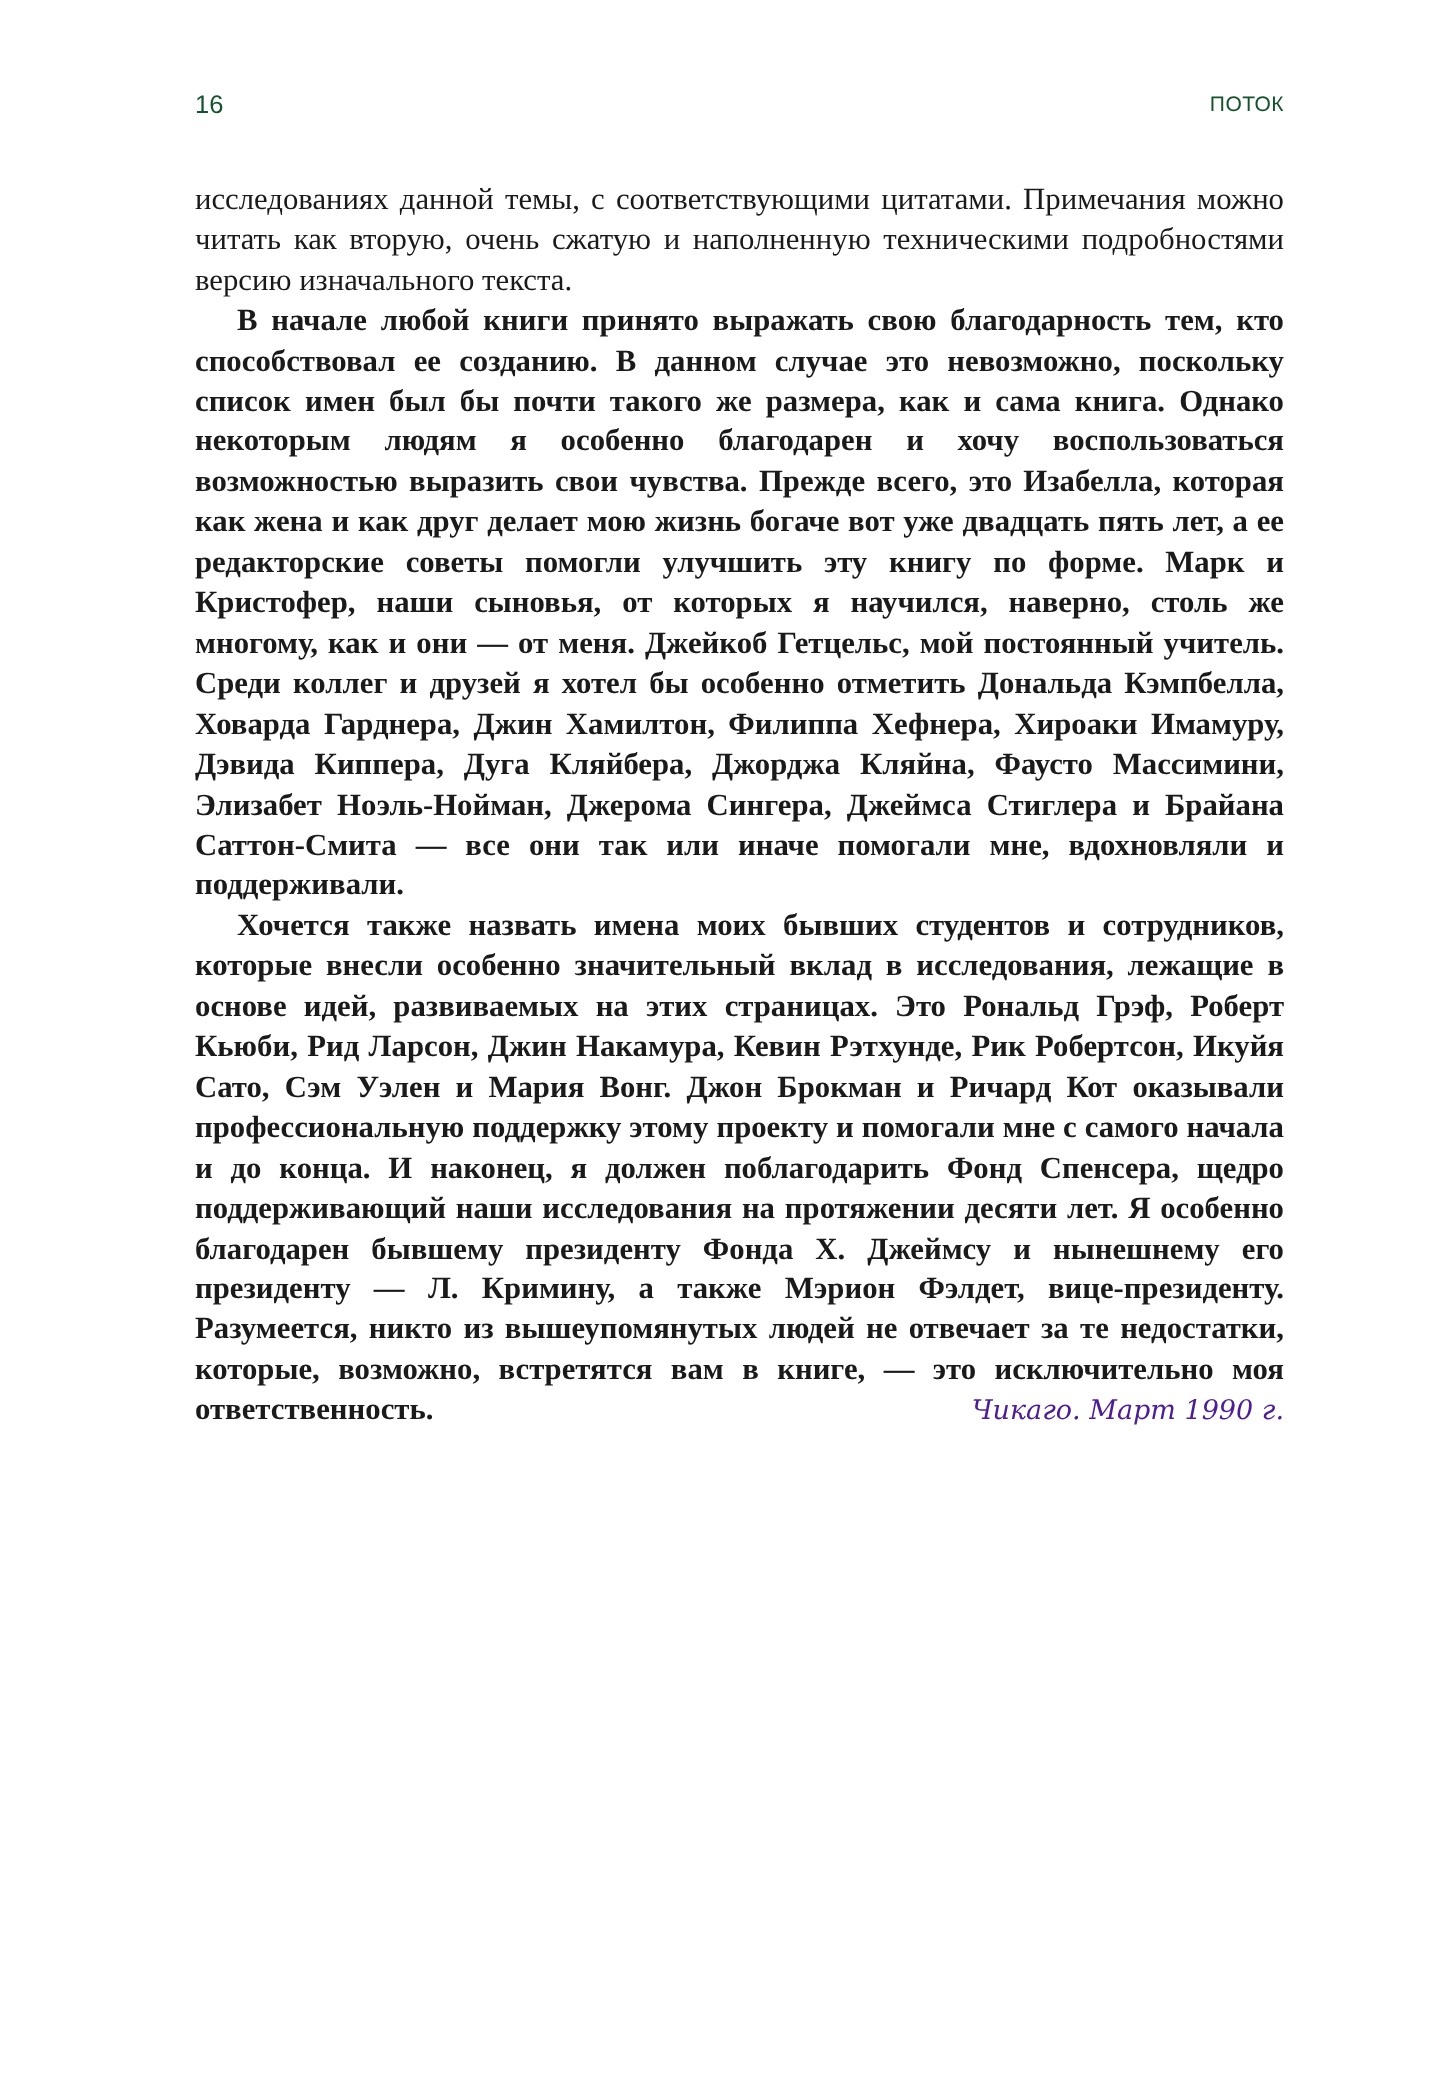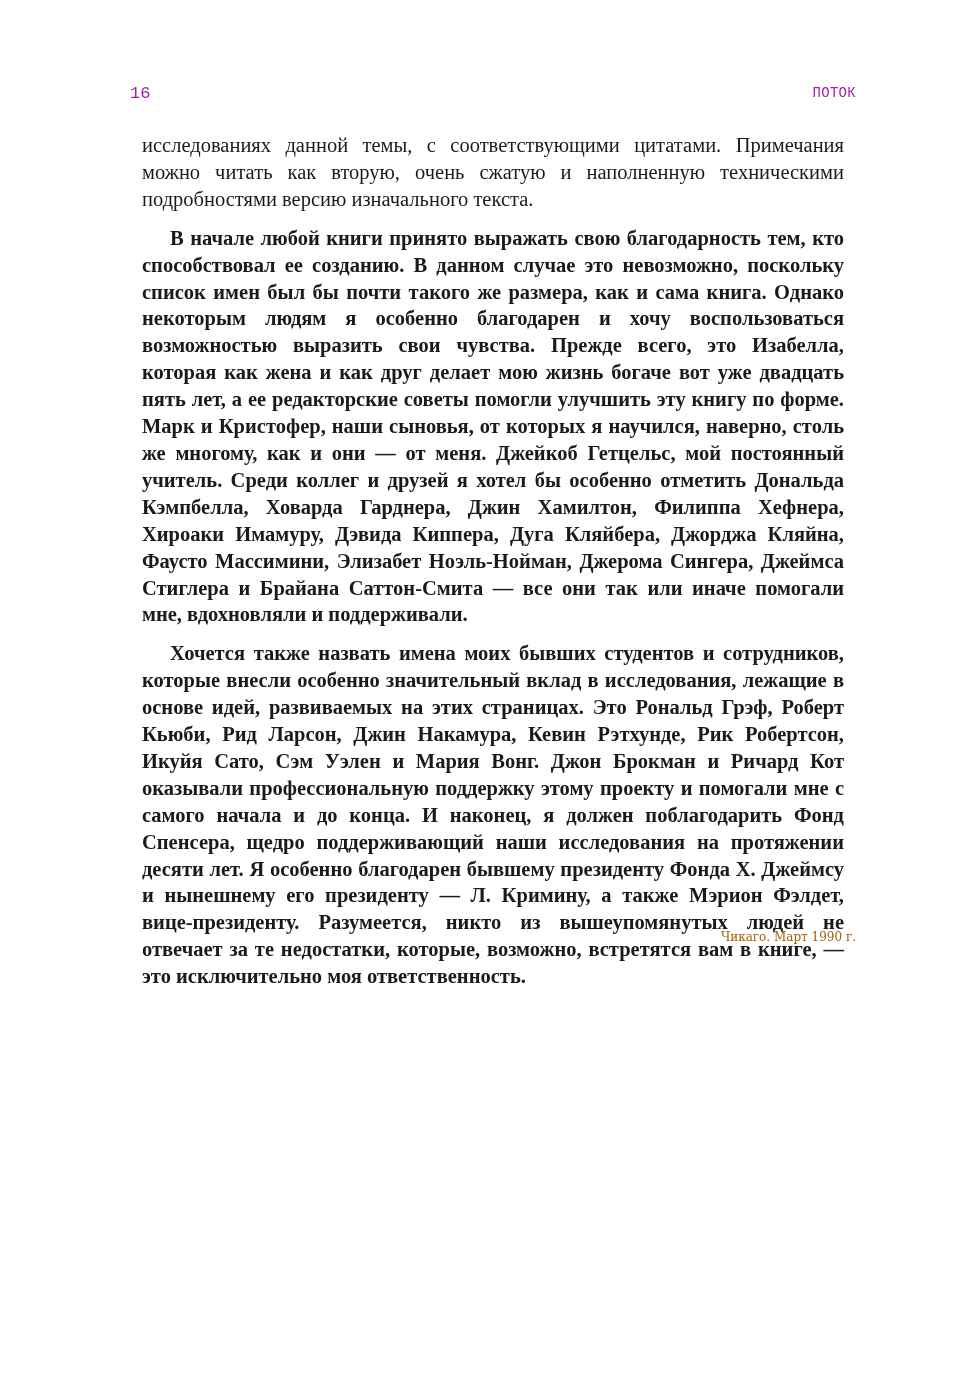--- a/index.html
+++ b/index.html
@@ -9,27 +9,27 @@
     }
     body {
       width: 963px;
       height: 1388px;
       position: relative;
       overflow: hidden;
       color: #1a1a1a;
     }
     .page-header {
       position: absolute;
-      top: 84px;
+      top: 60px;
       left: 130px;
       width: 726px;
       height: 24px;
-      font-family: Liberation Mono, monospace;
+      font-family: Liberation Sans, sans-serif;
       font-size: 16px;
-      color: #a21caf;
+      color: #14532d;
     }
     .page-number {
       position: absolute;
       left: 0;
       top: 0;
       font-size: 17px;
     }
     .running-title {
       position: absolute;
       right: 0;
@@ -42,35 +42,36 @@
       top: 120px;
       left: 130px;
       width: 726px;
       font-family: "Liberation Serif", serif;
       font-size: 20.5px;
       line-height: 26.9px;
       text-align: justify;
       hyphens: manual;
     }
     .body-text p {
-      margin: 12px;
+      margin: 0;
       text-align: justify;
       text-align-last: left;
     }
     .body-text p.indent {
       text-indent: 28px;
       font-weight: bold;
     }
     .signature {
       position: absolute;
       top: 930px;
       right: 107px;
       font-family: "DejaVu Serif", serif;
-      font-size: 12px;
-      color: #a16207;
+      font-style: italic;
+      font-size: 18px;
+      color: #4c1d95;
     }
   </style>
 </head>
 <body>
 
 <div class="page-header">
   <span class="page-number">16</span>
   <span class="running-title">ПОТОК</span>
 </div>
 

